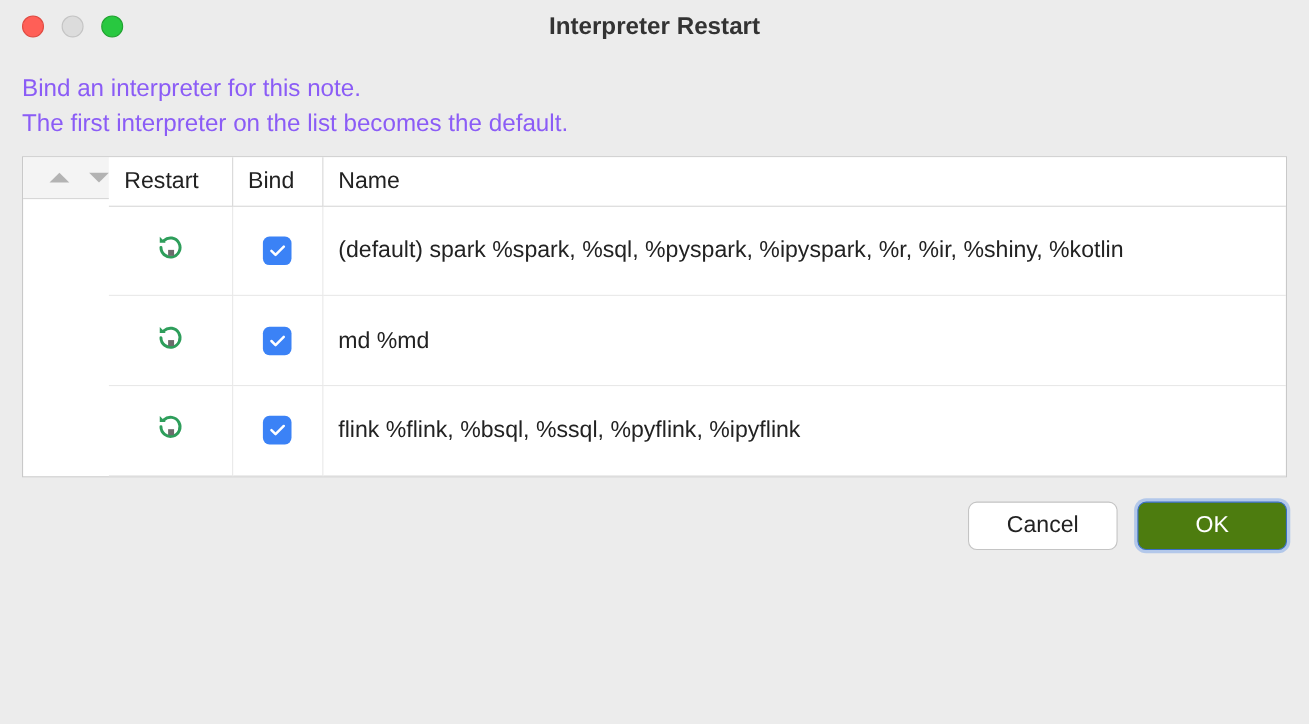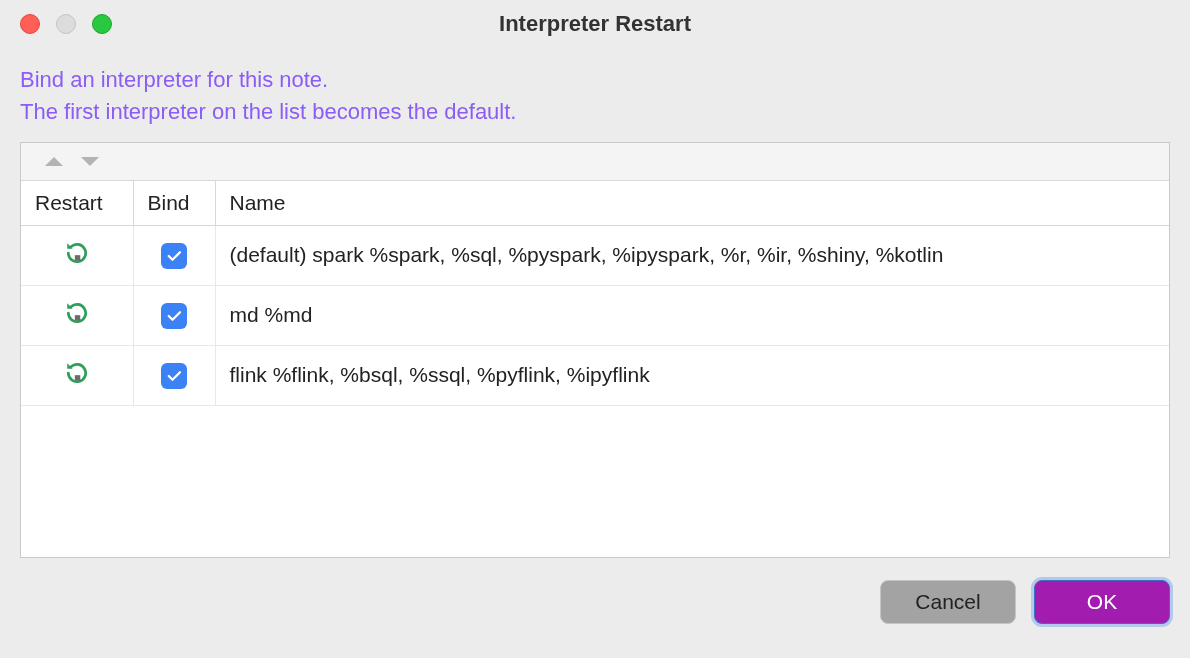--- a/index.html
+++ b/index.html
@@ -50,23 +50,23 @@
     }
     .instructions {
       font-size: 22px;
       color: #8b5cf6;
       line-height: 1.45;
       margin-bottom: 14px;
     }
     .table-wrapper {
       border: 1px solid #c9c9c9;
       background: #fff;
-      height: 416px;
-      display: flex;
-      flex-direction: column;
+      height: 292px;
+      display: flex;
+      flex-direction: row;
     }
     .toolbar {
       background: #f4f4f4;
       border-bottom: 1px solid #d7d7d7;
       height: 38px;
       display: flex;
       align-items: center;
       gap: 18px;
       padding-left: 24px;
     }
@@ -142,26 +142,26 @@
       min-width: 136px;
       height: 44px;
       border-radius: 8px;
       font-size: 21px;
       cursor: pointer;
       display: flex;
       align-items: center;
       justify-content: center;
     }
     .btn-cancel {
-      background: #a3a3a3;
+      background: #ffffff;
       border: 1px solid #c4c4c4;
       color: #222;
     }
     .btn-ok {
-      background: #a21caf;
+      background: #4d7c0f;
       border: 1px solid #3a6fc4;
       color: #fff;
       box-shadow: 0 0 0 3px rgba(74,134,232,0.35);
     }
   </style>
 </head>
 <body>
 
 <div class="titlebar">
   <div class="traffic-lights">

